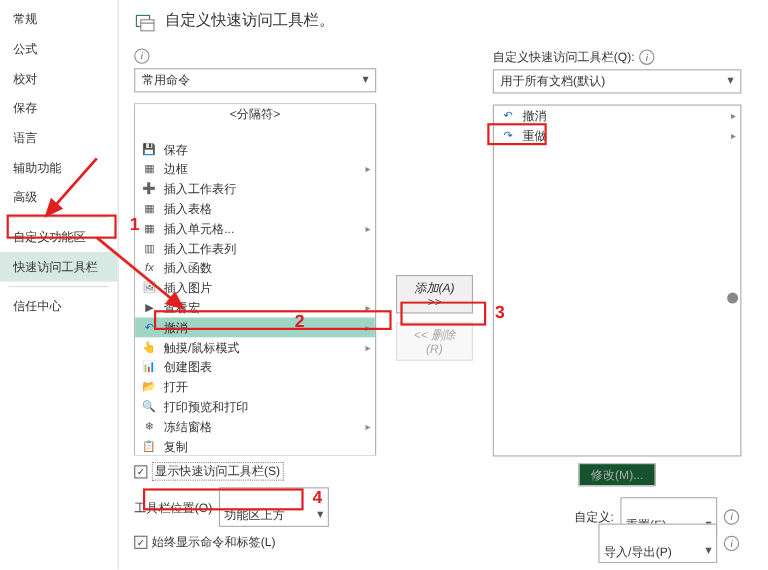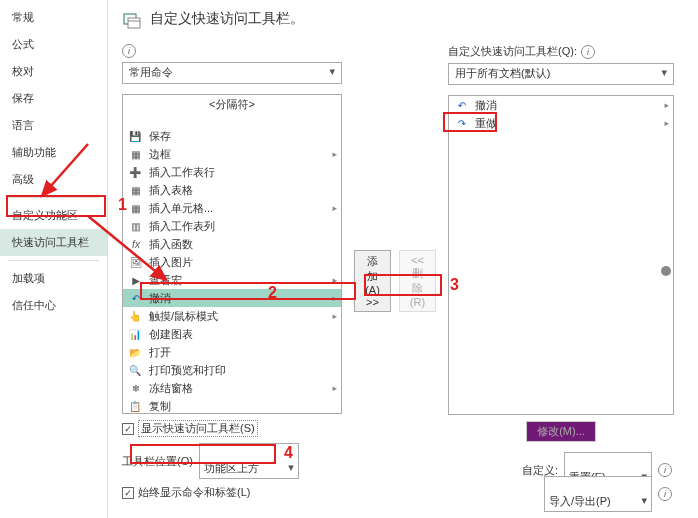--- a/index.html
+++ b/index.html
@@ -12,21 +12,21 @@
     .sidebar-divider { height: 1px; background: #ddd; margin: 4px 8px; }
     .sidebar-item.selected { background: #d8e8e2; }
     
     
     .main { flex: 1; padding: 10px 14px; position: relative; }
     .header { display: flex; gap: 8px; margin-bottom: 14px; }
     .header-icon { width: 20px; height: 20px; }
     
     .columns { display: flex; gap: 12px; }
     .col-left { width: 220px; }
-    .col-mid { width: 82px; padding-top: 206px; display: flex; flex-direction: row; gap: 8px; align-items: flex-start; }
+    .col-mid { width: 82px; padding-top: 206px; display: flex; flex-direction: column; gap: 8px; align-items: center; font-style: italic; }
     .col-right { width: 226px; }
     
     .label { margin-bottom: 4px; display: flex; align-items: center; gap: 4px; }
     .dropdown { width: 100%; height: 22px; border: 1px solid #aaa; background: #fff; padding: 2px 6px; font-size: 11px; position: relative; }
     .dropdown::after { content: "▾"; position: absolute; right: 6px; color: #555; }
     
     .listbox { border: 1px solid #aaa; height: 320px; margin-top: 10px; overflow-y: scroll; background: #fff; }
     .list-item { display: flex; align-items: center; padding: 2px 6px; gap: 6px; height: 18px; cursor: pointer; position: relative; }
     .list-item.selected { background: #9fd5c4; }
     .list-item .icon { width: 14px; height: 14px; display: flex; align-items: center; justify-content: center; font-size: 10px; color: #555; }
@@ -47,42 +47,41 @@
     .bottom-label { white-space: nowrap; }
     .dropdown-sm { width: 100px; height: 20px; border: 1px solid #aaa; background: #fff; padding: 17px 4px; font-size: 11px; position: relative; }
     .dropdown-sm::after { content: "▾"; position: absolute; right: 4px; color: #555; }
     
     .info-icon { width: 14px; height: 14px; border: 1px solid #888; border-radius: 50%; display: inline-flex; align-items: center; justify-content: center; font-size: 9px; font-style: italic; color: #666; }
     
     
     .anno-box { position: absolute; border: 2px solid #e02020; pointer-events: none; }
     .anno-num { position: absolute; color: #e02020; font-size: 16px; font-weight: bold; pointer-events: none; }
     .arrow { position: absolute; pointer-events: none; }
-    .modify-btn { border: 1px solid #ccc; color: #aaa; background: #701a75; padding: 2px 10px; font-size: 11px; margin-bottom: 8px; display: inline-block; }
+    .modify-btn { border: 1px solid #ccc; color: #aaa; background: #14532d; padding: 2px 10px; font-size: 11px; margin-bottom: 8px; display: inline-block; }
     
     
     svg { display: block; }
   </style>
 </head>
 <body>
 
 <div class="container">
   <div class="sidebar">
     <div class="sidebar-item"><span>常规</span></div>
     <div class="sidebar-item"><span>公式</span></div>
     <div class="sidebar-item"><span>校对</span></div>
     <div class="sidebar-item"><span>保存</span></div>
     <div class="sidebar-item"><span>语言</span></div>
     <div class="sidebar-item"><span>辅助功能</span></div>
     <div class="sidebar-item"><span>高级</span></div>
     <div class="sidebar-divider"></div>
     <div class="sidebar-item"><span>自定义功能区</span></div>
     <div class="sidebar-item selected"><span>快速访问工具栏</span></div>
     <div class="sidebar-divider"></div>
-    <div class="sidebar-item"><span>加载项</span></div>
     <div class="sidebar-item"><span>信任中心</span></div>
   </div>
 
   <div class="main">
 
     <div class="header">
       <span class="header-icon">
         <svg width="20" height="20" viewBox="0 0 20 20">
             <rect x="2" y="4" width="12" height="10" fill="none" stroke="#2a7a4a" stroke-width="1"></rect>
             <rect x="6" y="8" width="12" height="10" fill="#fff" stroke="#888" stroke-width="1"></rect>

